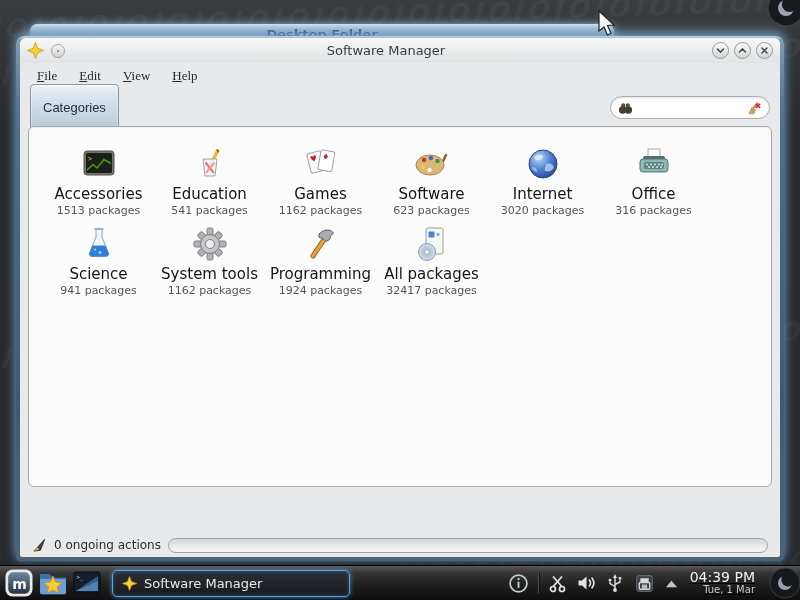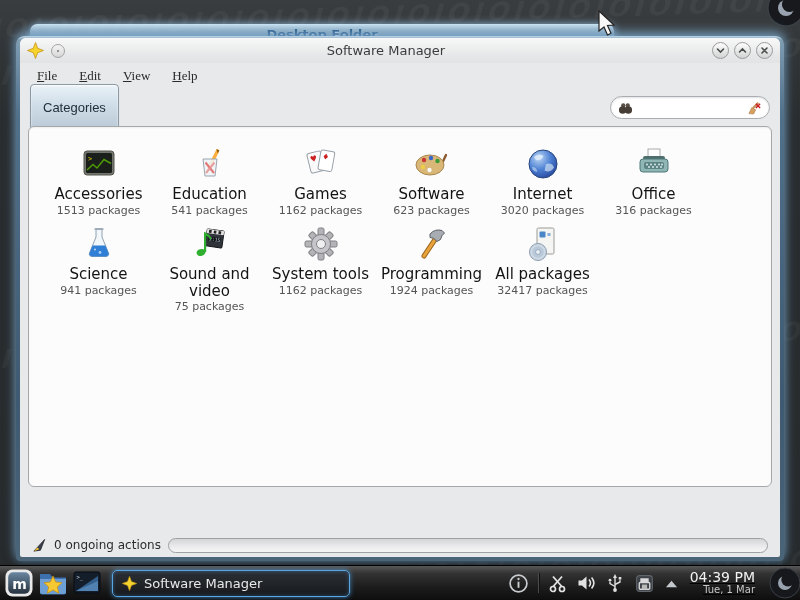--- a/index.html
+++ b/index.html
@@ -287,39 +287,20 @@
                   <path d="M12.6,20.5 L25.4,20.5 L28.5,28 A2.5,2.5 0 0 1 26.2,31.5 L11.8,31.5 A2.5,2.5 0 0 1 9.5,28 Z" fill="#2f7fd6"></path>
                   <circle cx="15" cy="24.5" r="1" fill="#bcd8f2"></circle>
                   <circle cx="20" cy="27.5" r="1.4" fill="#a8cdf0"></circle>
                   <line x1="14.5" y1="4" x2="23.5" y2="4" stroke="#90a0b0" stroke-width="1.6"></line>
                 </svg>
               </div>
               <div class="cat-label">Science</div>
               <div class="cat-count">941 packages</div>
             </div>
 
-            <div class="cat">
-              <div class="cat-icon">
-                <svg width="38" height="38" viewBox="0 0 38 38">
-                  <g transform="rotate(8 24 14)">
-                    <rect x="15" y="5" width="17" height="17" rx="1" fill="#30343a" stroke="#14161a"></rect>
-                    <rect x="15" y="5" width="17" height="4.2" fill="#e4e4e4"></rect>
-                    <rect x="17" y="5.6" width="2.6" height="3" fill="#222222"></rect>
-                    <rect x="21.8" y="5.6" width="2.6" height="3" fill="#222222"></rect>
-                    <rect x="26.6" y="5.6" width="2.6" height="3" fill="#222222"></rect>
-                    <rect x="17" y="12" width="13" height="5.2" fill="#11151a" stroke="#3a4048" stroke-width="0.6"></rect>
-                    <text x="18.3" y="16.3" font-size="4.6" fill="#cfd8e0" font-family="DejaVu Sans Mono, monospace">2:15</text>
-                  </g>
-                  <ellipse cx="10" cy="27.5" rx="4.4" ry="3.3" fill="#2fae2f" transform="rotate(-18 10 27.5)"></ellipse>
-                  <path d="M14.1,27 L14.1,8.5 q4,1.8 5.8,5.5" fill="none" stroke="#2fae2f" stroke-width="2.2"></path>
-                </svg>
-              </div>
-              <div class="cat-label">Sound and video</div>
-              <div class="cat-count">75 packages</div>
-            </div>
 
             <div class="cat">
               <div class="cat-icon">
                 <svg width="38" height="38" viewBox="0 0 38 38">
                   <g transform="translate(19,19)" fill="#b4b4b8" stroke="#808084">
                     <rect x="-3" y="-16" width="6" height="9" rx="1.5"></rect>
                     <rect x="-3" y="7" width="6" height="9" rx="1.5"></rect>
                     <rect x="-16" y="-3" width="9" height="6" rx="1.5"></rect>
                     <rect x="7" y="-3" width="9" height="6" rx="1.5"></rect>
                     <g transform="rotate(45)">

